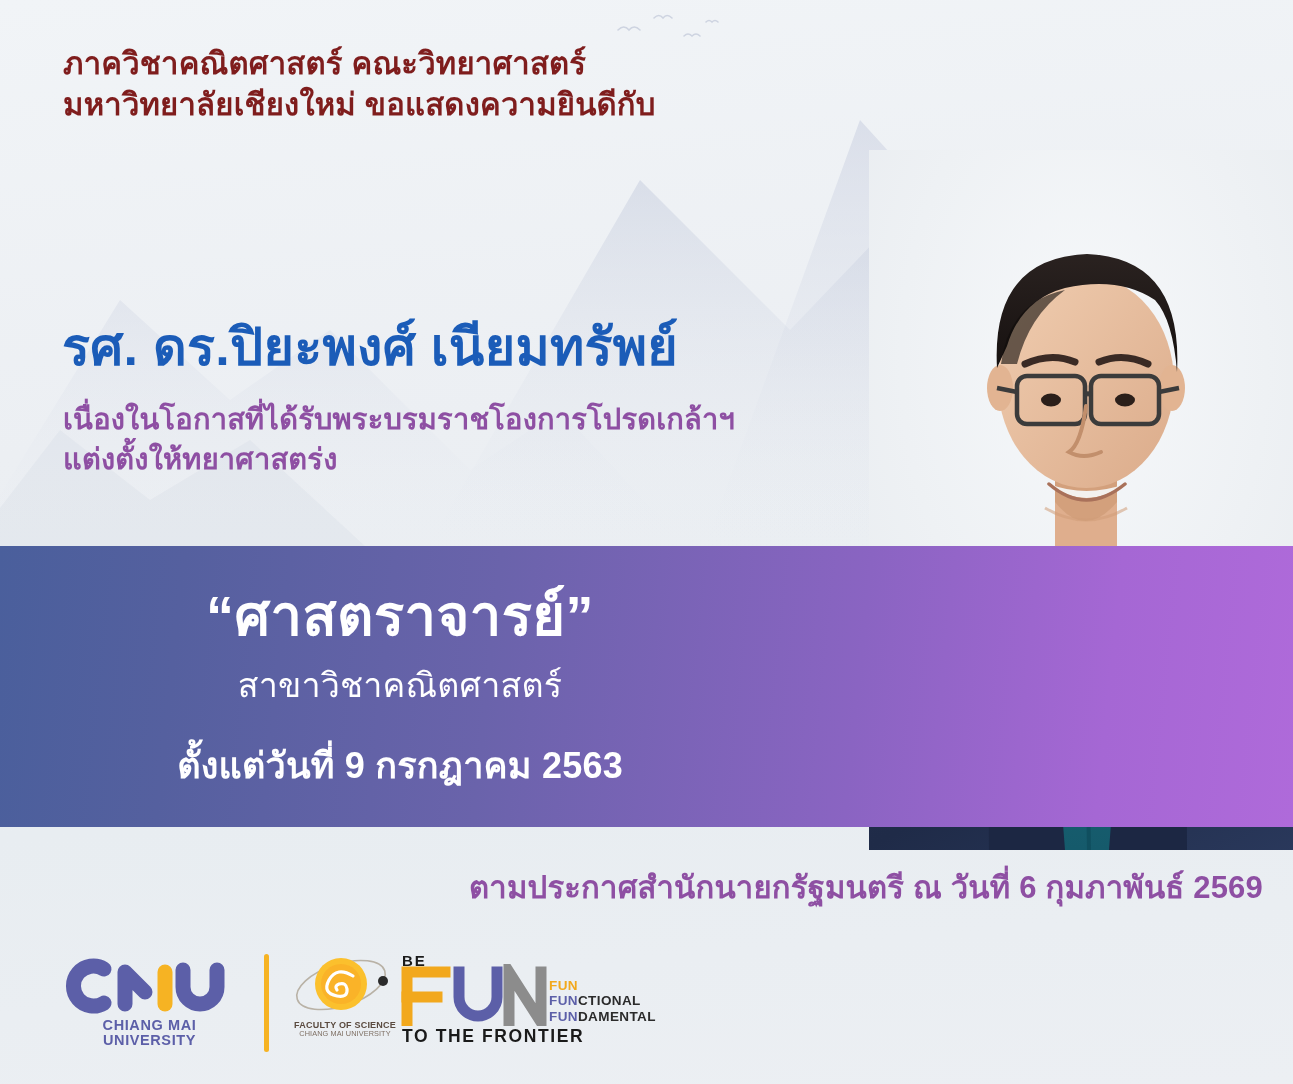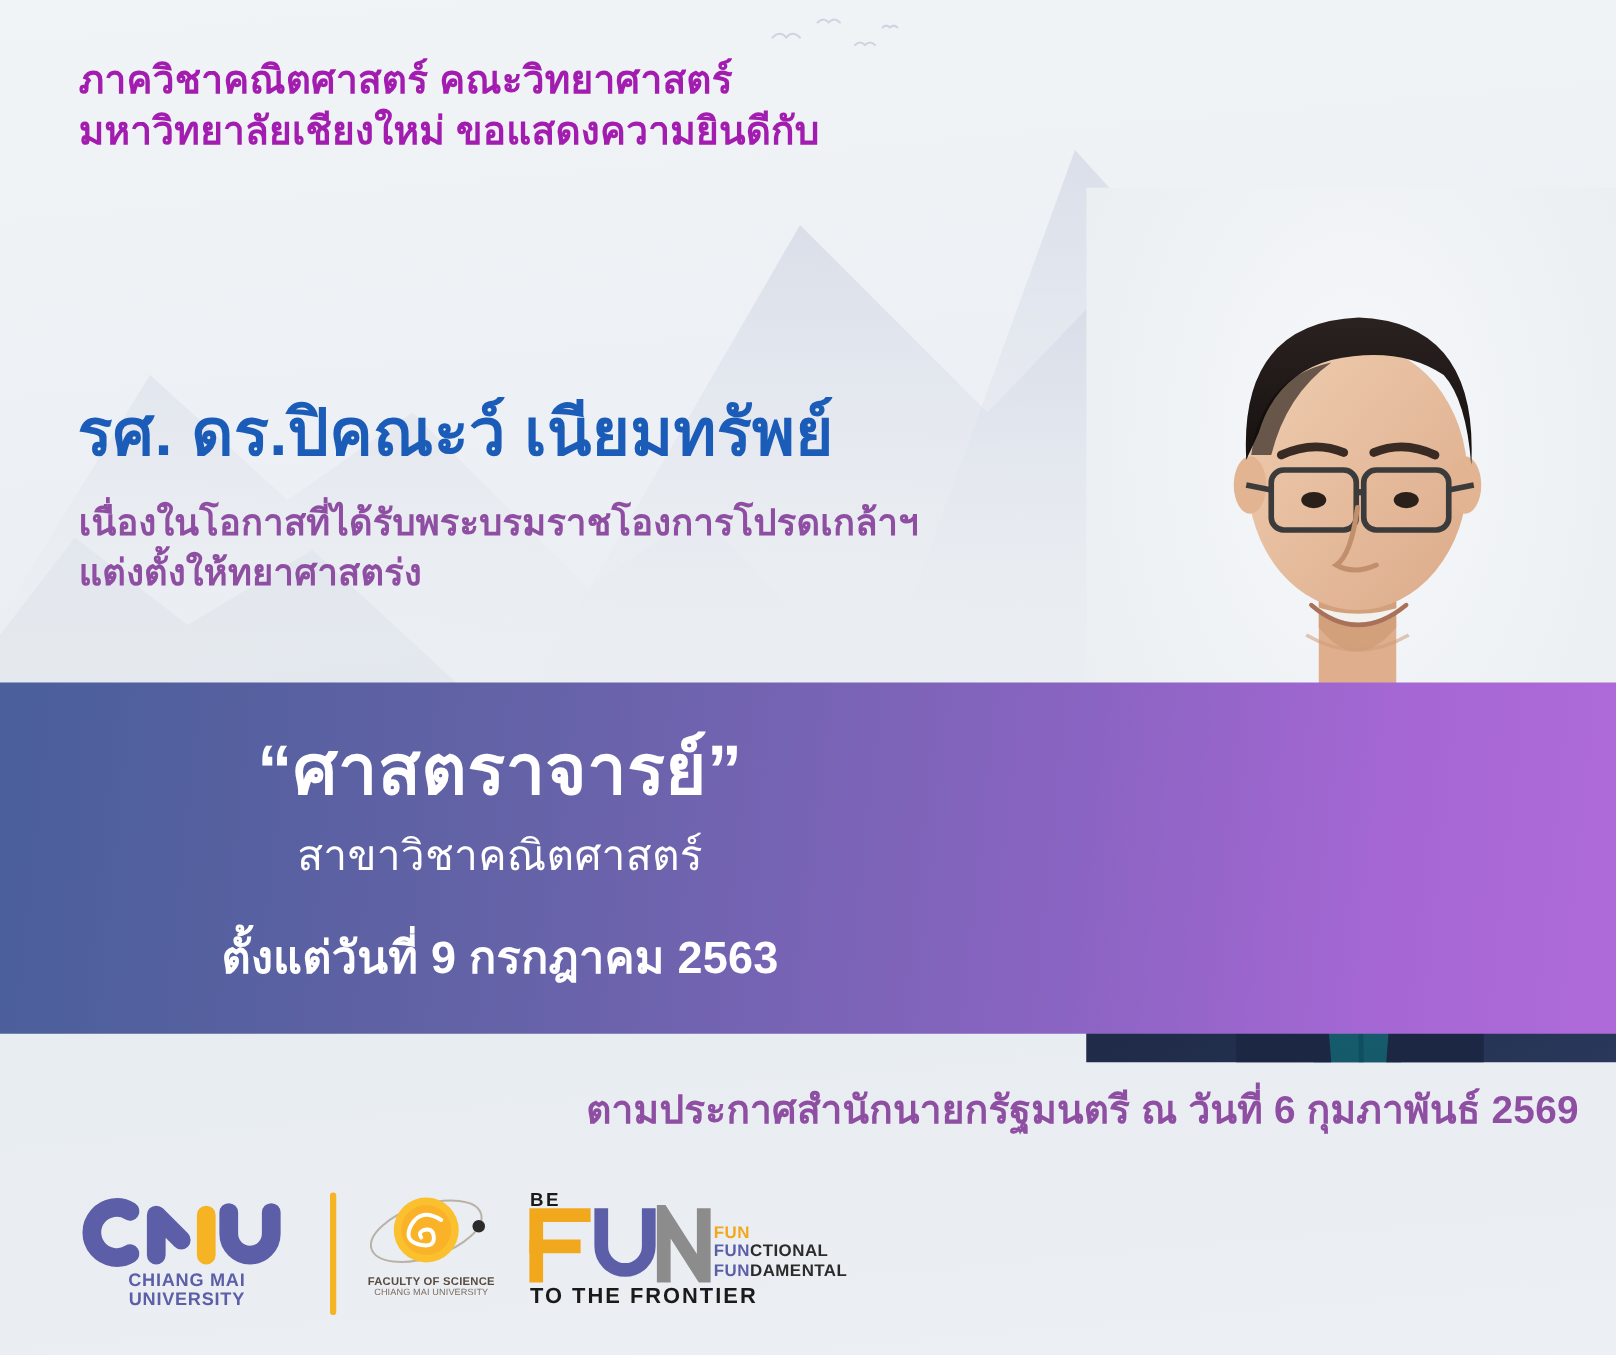--- a/index.html
+++ b/index.html
@@ -13,21 +13,21 @@
   
   .bg-base{position:absolute;inset:0;
     background:linear-gradient(175deg,#f1f4f7 0%,#eceff3 38%,#e8edf1 70%,#eceff3 100%);}
   .bg-mtn{position:absolute;left:0;right:0;top:0;height:560px;overflow:hidden;}
   .bg-mtn svg{position:absolute;left:0;top:0;}
   .bg-birds{position:absolute;left:610px;top:8px;width:120px;height:50px;}
 
   
   .header{position:absolute;left:63px;top:44px;width:760px;}
   .header-line{
-    color:#a21caf;font-weight:bold;font-size:31px;line-height:1.32;
+    color:#7f1d1d;font-weight:bold;font-size:31px;line-height:1.32;
     letter-spacing:.2px;white-space:nowrap;
   }
 
   
   .math-logo{position:absolute;right:28px;top:16px;width:140px;height:160px;}
   .math-word{
     position:absolute;left:0;right:0;top:104px;text-align:center;
     font-size:33px;font-weight:bold;color:#6a6a6a;letter-spacing:2px;line-height:1;
     font-family:"Liberation Sans",sans-serif;
   }
@@ -84,21 +84,21 @@
 
   .divider{width:5px;height:98px;border-radius:3px;background:#f6b323;margin:6px 22px 0 22px;}
 
   .sci-block{position:relative;width:108px;height:100px;margin-top:4px;}
   .sci-name{
     position:absolute;left:0;top:68px;width:108px;text-align:center;
     color:#5a4a3f;font-weight:bold;font-size:9px;letter-spacing:.2px;line-height:1.15;
   }
   .sci-sub{display:block;font-size:7.3px;font-weight:normal;color:#7d6e62;letter-spacing:.1px;}
 
-  .fun-block{position:relative;width:300px;height:105px;margin-left:22px;margin-top:2px;}
+  .fun-block{position:relative;width:300px;height:105px;margin-left:0;margin-top:2px;}
   .fun-be{position:absolute;left:3px;top:2px;font-size:15px;font-weight:bold;color:#1a1a1a;letter-spacing:2px;}
   .fun-big{position:absolute;left:0;top:14px;}
   .fun-stack{position:absolute;left:150px;top:28px;line-height:1.13;font-size:13.5px;font-weight:bold;letter-spacing:.4px;}
   .fun-stack div{white-space:nowrap;}
   .fun-y{color:#f2a81d;}
   .fun-p{color:#5c5fa8;}
   .fun-k{color:#2b2b2b;}
   .fun-frontier{position:absolute;left:3px;top:76px;font-size:17.5px;font-weight:bold;color:#1a1a1a;letter-spacing:1.6px;white-space:nowrap;}
 </style>
 </head>
@@ -228,21 +228,21 @@
         <path d="M-7 12 q0 -18 7 -22 q7 4 7 22 Z" fill="#e0ca86"></path>
         <path d="M-11 -12 q11 -12 22 0" stroke="#e0ca86" stroke-width="2" fill="none"></path>
         <path d="M-24 20 q24 12 48 0 l-4 9 q-20 9 -40 0 Z" fill="#d8c07a"></path>
       </g>
 
       <circle cx="310" cy="520" r="9" fill="#38476d"></circle>
       <circle cx="316" cy="626" r="9" fill="#38476d"></circle>
     </g>
   </svg>
 
-  <div class="name">รศ. ดร.ปิคณะว์ เนียมทรัพย์</div>
+  <div class="name">รศ. ดร.ปิยะพงศ์ เนียมทรัพย์</div>
 
   <div class="reason">
     <div class="reason-line">เนื่องในโอกาสที่ได้รับพระบรมราชโองการโปรดเกล้าฯ</div>
     <div class="reason-line">แต่งตั้งให้ทยาศาสตร่ง</div>
   </div>
 
   <div class="banner">
     <div class="banner-inner">
       <div class="title">“ศาสตราจารย์”</div>
       <div class="subtitle">สาขาวิชาคณิตศาสตร์</div>

